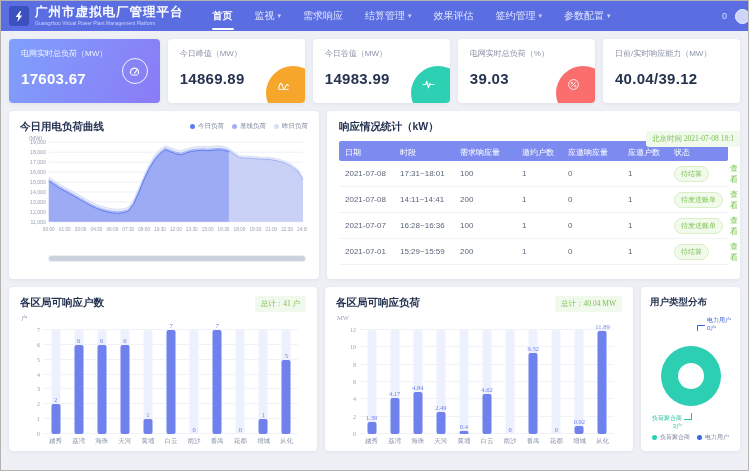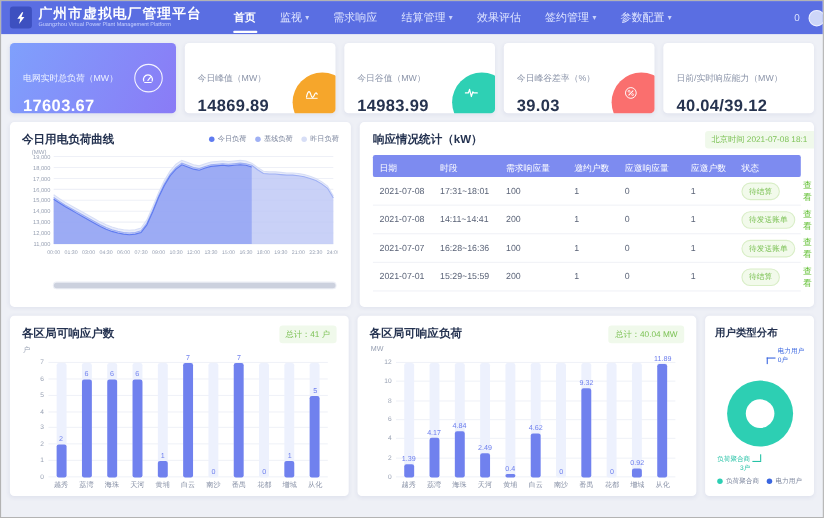--- a/index.html
+++ b/index.html
@@ -27,21 +27,21 @@
   .notif-count { font-size: 9px; color: #d9e0ff; }
   .avatar { width: 15px; height: 15px; border-radius: 50%; background: #cdd6f8; border: 1px solid #eef1ff; margin-right: -10px; }
 
   
   .card { background: #fff; border-radius: 4px; box-shadow: 0 1px 4px rgba(40,60,130,.07); position: relative; }
   .card-title { font-size: 10.5px; font-weight: bold; color: #243250; }
   .badge-green { background: #f0f9eb; color: #7cc255; font-size: 7.5px; padding: 3px 6px; border-radius: 3px; white-space: nowrap; }
 
   
   .kpi-row { display: flex; gap: 8px; padding: 8px 8px 0 8px; }
-  .kpi-card { flex: 1; height: 64px; padding: 27px 12px; overflow: hidden; }
+  .kpi-card { flex: 1; height: 64px; padding: 9px 12px; overflow: hidden; }
   .kpi-card.primary { flex: 1.12; background: linear-gradient(115deg, #7fa0fc 0%, #8a7bf6 100%); }
   .kpi-label { font-size: 8px; color: #8a93a8; white-space: nowrap; }
   .kpi-card.primary .kpi-label { color: #eef2ff; }
   .kpi-value { font-size: 15px; font-weight: bold; color: #26334f; margin-top: 11px; letter-spacing: .3px; }
   .kpi-card.primary .kpi-value { color: #fff; }
   .kpi-corner { position: absolute; right: -15px; bottom: -17px; width: 54px; height: 54px; border-radius: 50%; }
   .kpi-corner svg { position: absolute; left: 11px; top: 12px; }
   .kpi-ring { position: absolute; right: 12px; top: 50%; transform: translateY(-50%); width: 26px; height: 26px; border: 1.5px solid rgba(255,255,255,.9); border-radius: 50%; display: flex; align-items: center; justify-content: center; }
 
   
@@ -54,25 +54,25 @@
   .dz-slider { margin: 3px 2px 0 28px; height: 7px; background: #eceef5; border-radius: 4px; position: relative; cursor: pointer; }
   .dz-handle { position: absolute; left: 1px; right: 1px; top: 1px; bottom: 1px; background: #ccd1de; border-radius: 3px; }
 
   .table-card { flex: 1; padding: 9px 12px; overflow: hidden; }
   .table-head-row { display: flex; align-items: center; justify-content: space-between; margin-bottom: 7px; }
   .rt-grid { display: grid; grid-template-columns: 55px 60px 62px 46px 60px 46px 56px 1fr; align-items: center; }
   .rt-header { background: #7d8bf0; color: #fff; font-size: 8px; height: 20px; border-radius: 2px; padding: 0 6px; }
   .rt-row { font-size: 8px; color: #5b6478; height: 26px; padding: 0 6px; border-bottom: 1px solid #f1f2f7; }
   .status-pill { display: inline-block; background: #f2faeb; color: #7cc255; border: 1px solid #d9eec7; border-radius: 9px; padding: 2px 6px; font-size: 7px; white-space: nowrap; }
   .view-link { color: #67c23a; cursor: pointer; }
-  .rt-timestamp { position: absolute; right: 0; top: 8px; border-radius: 3px 0 0 3px; }
+  .rt-timestamp { position: absolute; right: 0; top: 20px; border-radius: 3px 0 0 3px; font-family: Liberation Serif, serif; }
 
   
   .bottom-row { display: flex; gap: 8px; padding: 8px; height: 180px; }
-  .bar-card { width: 308px; flex: none; padding: 9px 11px; }
+  .bar-card { width: 308px; flex: none; padding: 9px 11px; font-family: Liberation Serif, serif; }
   .bar-head { display: flex; align-items: flex-start; justify-content: space-between; }
   .bar-unit { position: absolute; left: 12px; top: 27px; font-size: 6.5px; color: #98a1b3; }
   .bar-area { position: relative; height: 104px; margin: 18px 8px 0 24px; }
   .gridline { position: absolute; left: 0; right: 0; height: 1px; background: #f0f2f8; }
   .ytick { position: absolute; left: -22px; width: 18px; text-align: right; font-size: 6px; color: #98a1b3; transform: translateY(3px); }
   .bar-cols { position: absolute; inset: 0; display: flex; }
   .bar-col { flex: 1; position: relative; height: 100%; }
   .bar-track { position: absolute; left: 50%; transform: translateX(-50%); bottom: 0; width: 9px; height: 100%; background: #edf1fd; border-radius: 2px; }
   .bar-fill { position: absolute; left: 50%; transform: translateX(-50%); bottom: 0; width: 9px; background: #7081ee; border-radius: 2px; }
   .bar-val { position: absolute; left: 0; width: 100%; text-align: center; font-size: 6.5px; color: #7081ee; }
@@ -145,21 +145,21 @@
       <div class="card kpi-card">
         <div class="kpi-label">今日谷值（MW）</div>
         <div class="kpi-value">14983.99</div>
         <div class="kpi-corner" style="background: rgb(46, 208, 180);">
           <svg width="13" height="13" viewBox="0 0 24 24">
             <path d="M2 12h5l2-6 3 12 2.5-8 1.5 2h6" fill="none" stroke="#fff" stroke-width="2" stroke-linejoin="round" stroke-linecap="round"></path>
           </svg>
         </div>
       </div>
       <div class="card kpi-card">
-        <div class="kpi-label">今日峰谷差率（%）</div>
+        <div class="kpi-label">电网实时总负荷（%）</div>
         <div class="kpi-value">39.03</div>
         <div class="kpi-corner" style="background: rgb(250, 111, 110);">
           <svg width="13" height="13" viewBox="0 0 24 24">
             <circle cx="12" cy="12" r="9" fill="none" stroke="#fff" stroke-width="1.6"></circle>
             <path d="M8.5 15.5l7-7" stroke="#fff" stroke-width="1.7" stroke-linecap="round"></path>
             <circle cx="9" cy="9.2" r="1.6" fill="none" stroke="#fff" stroke-width="1.3"></circle>
             <circle cx="15" cy="14.8" r="1.6" fill="none" stroke="#fff" stroke-width="1.3"></circle>
           </svg>
         </div>
       </div>

